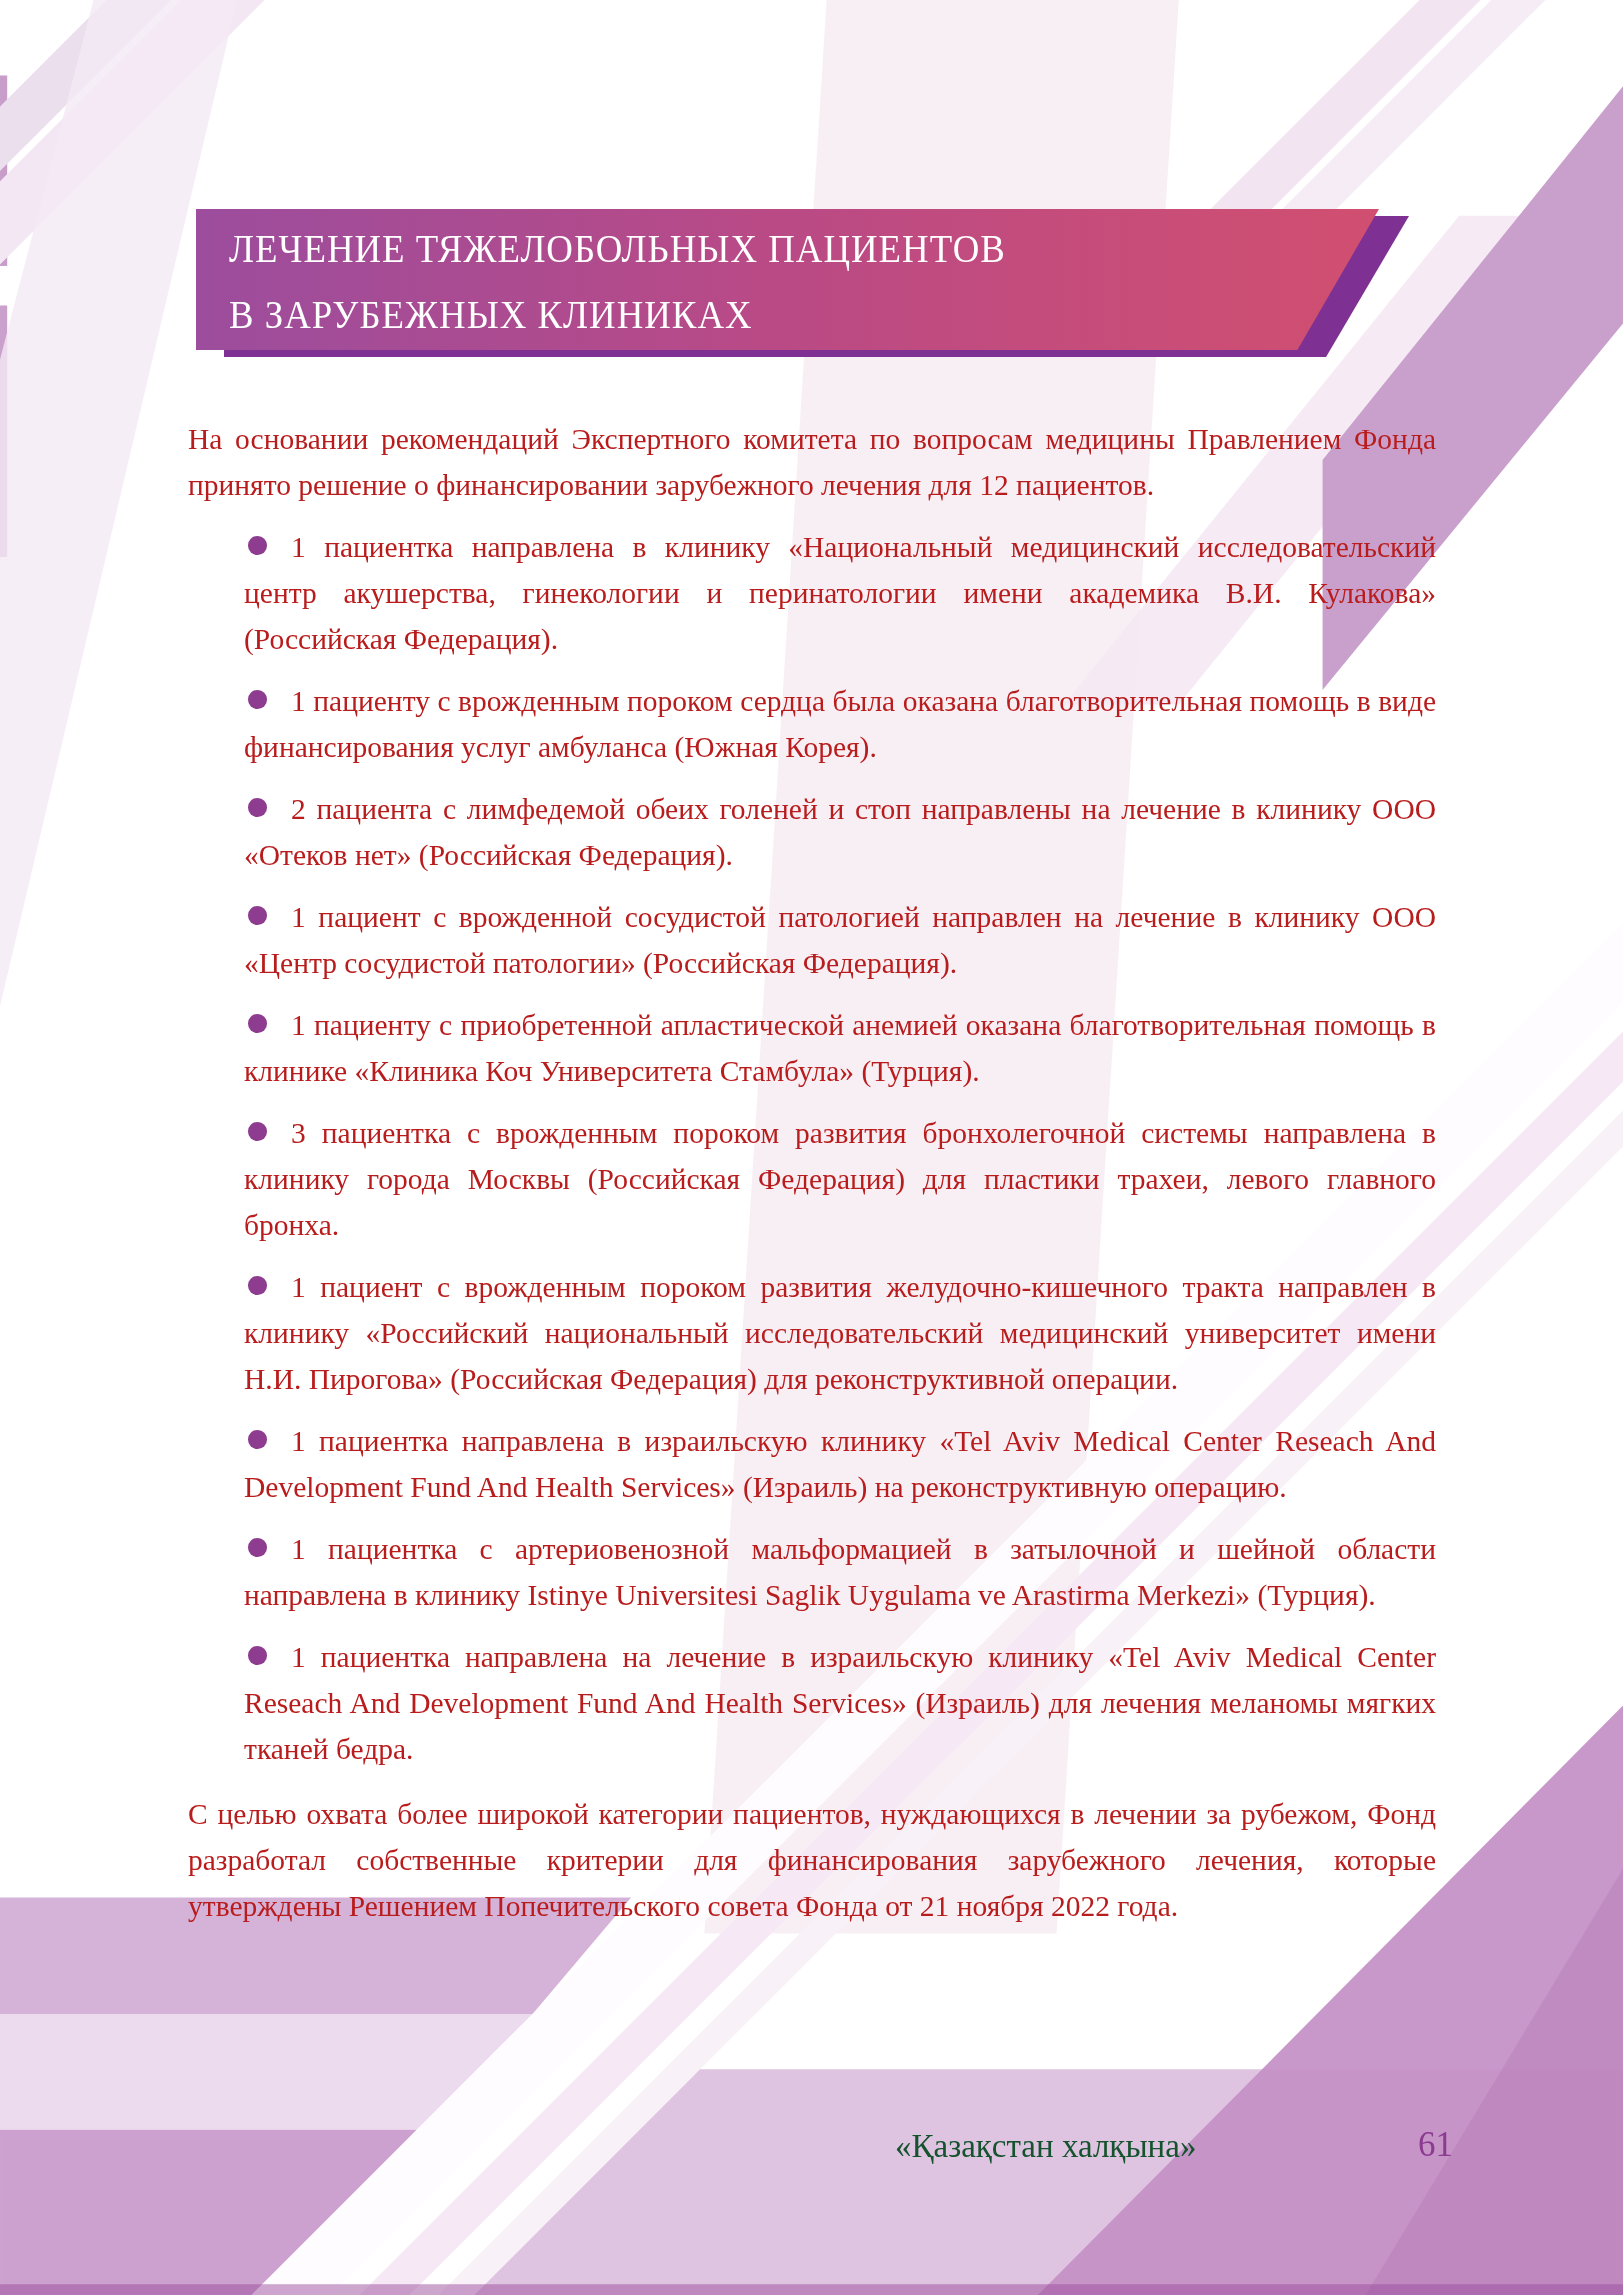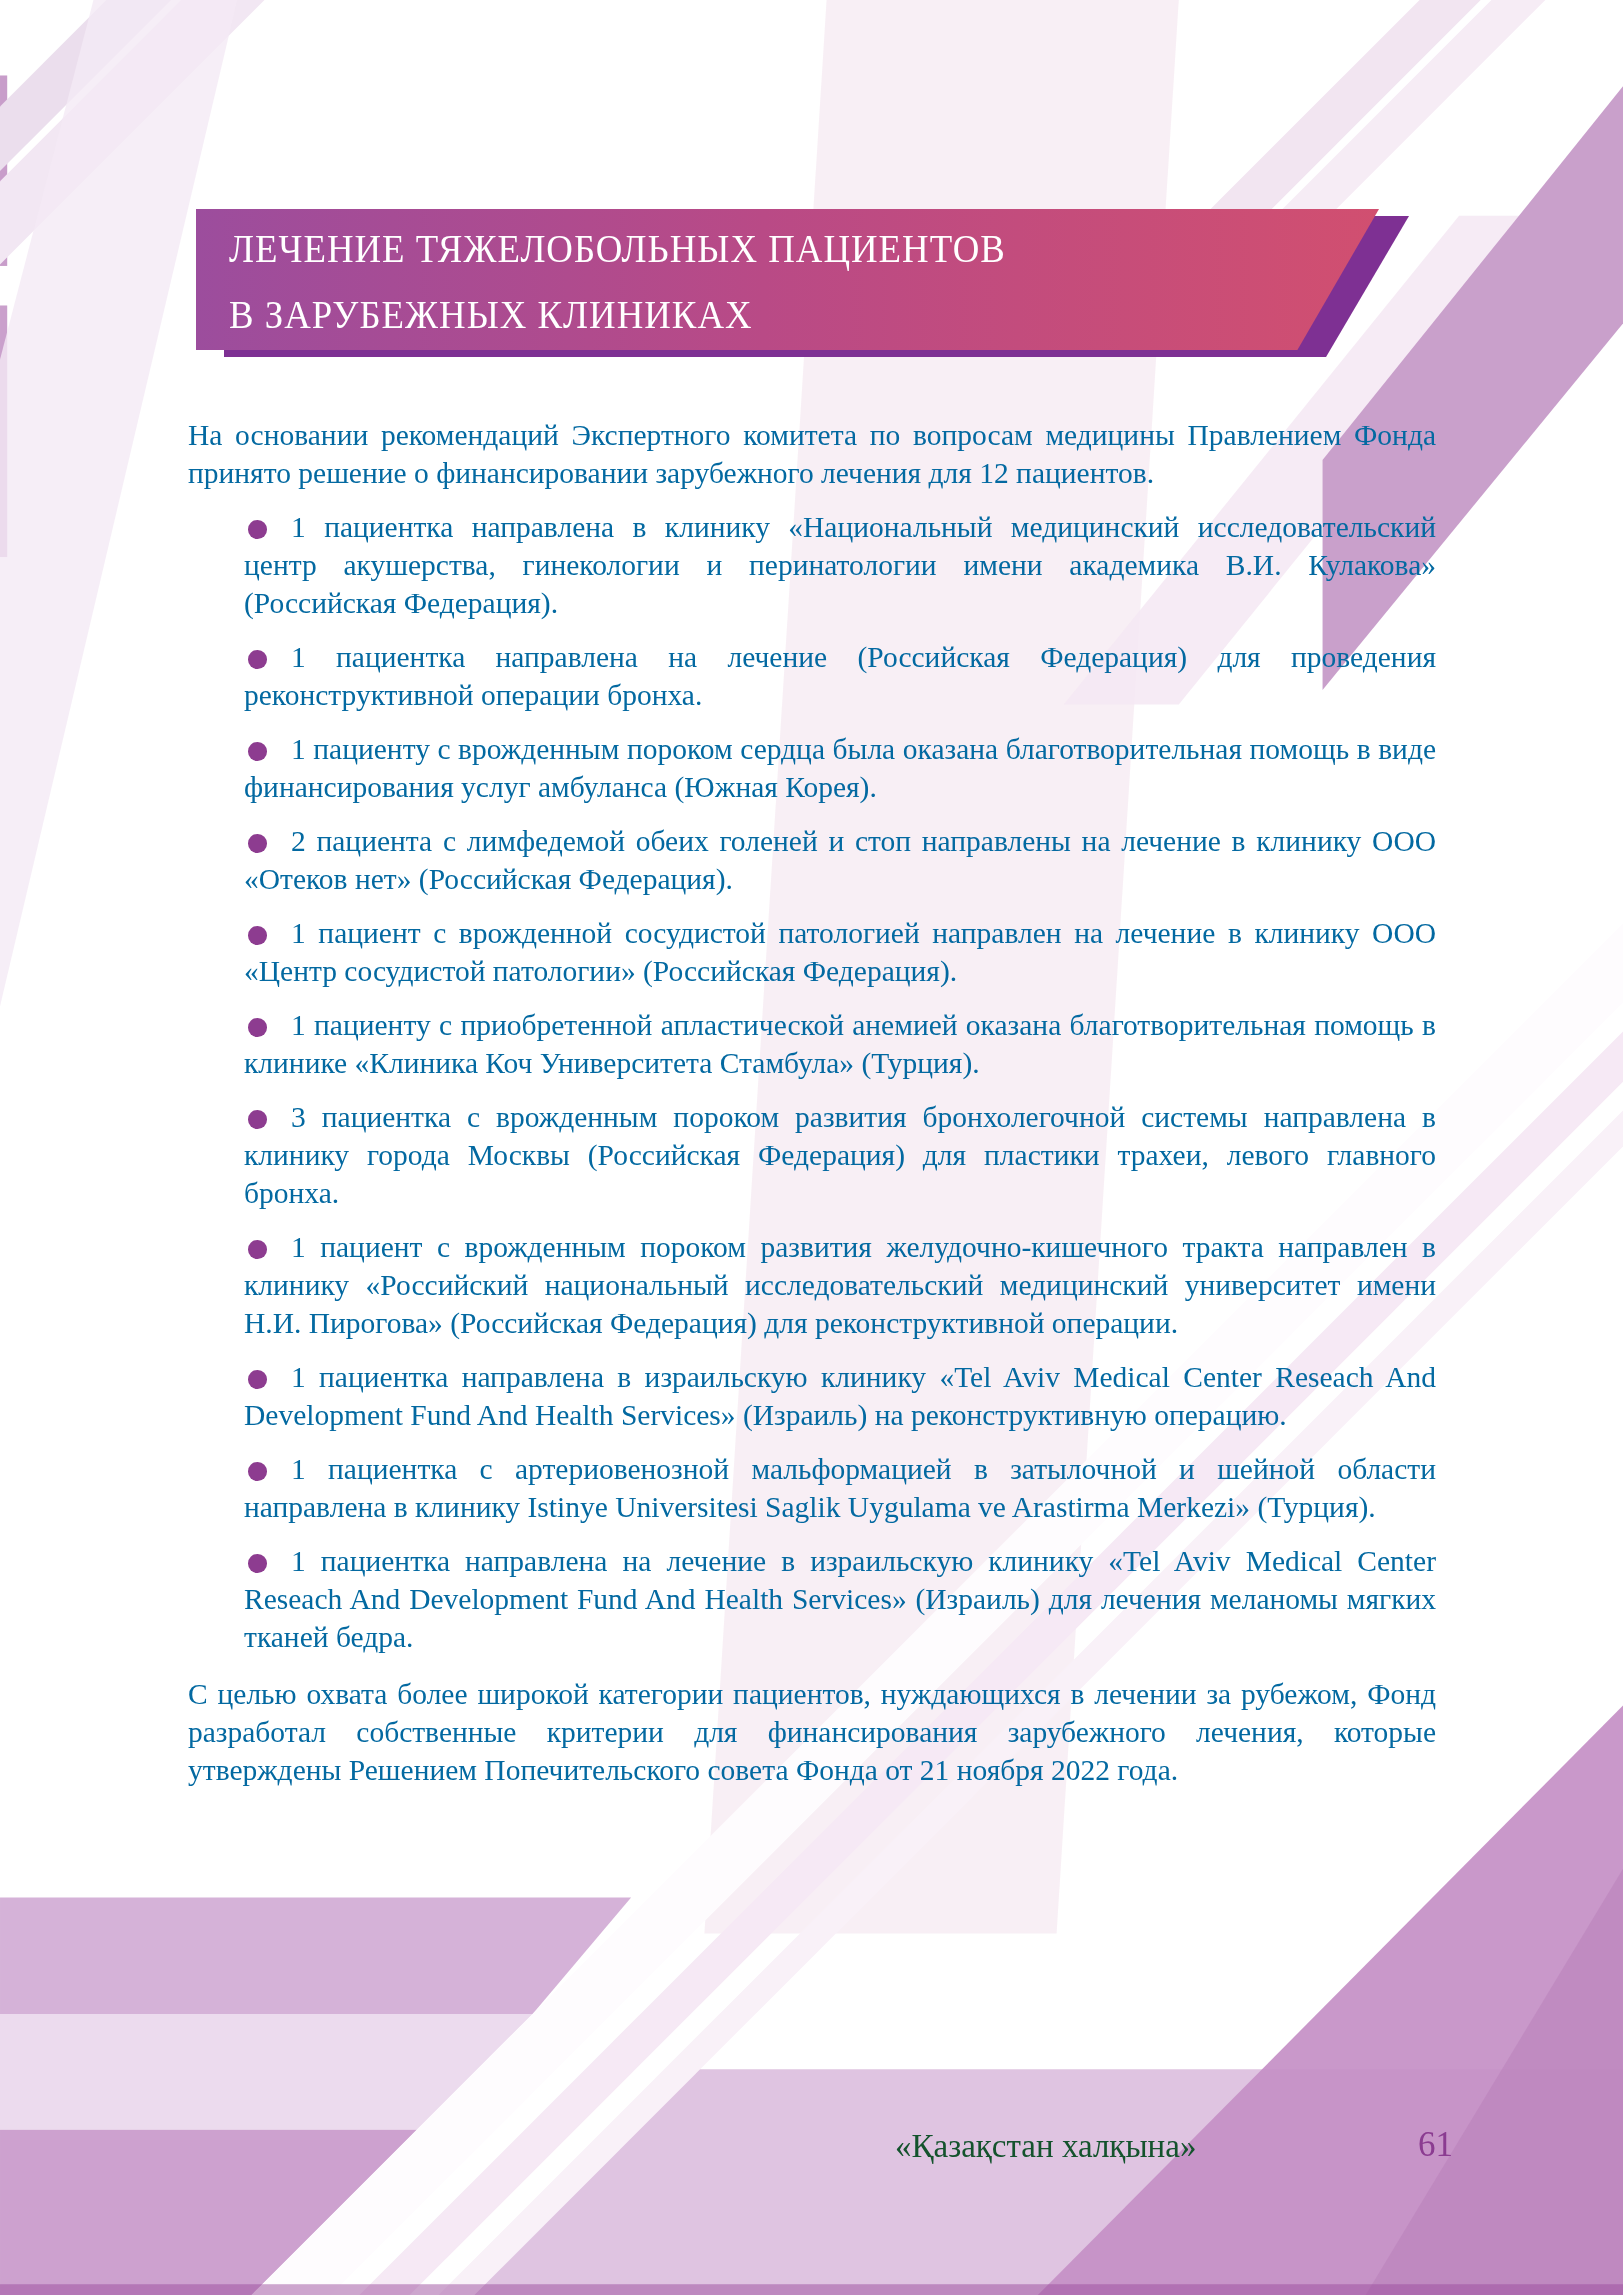--- a/index.html
+++ b/index.html
@@ -26,21 +26,21 @@
     position:absolute;left:33px;top:7.2px;
     color:#ffffff;
     font-size:40px;line-height:66px;font-weight:normal;
     letter-spacing:1.1px;white-space:nowrap;
     transform:scaleX(.92);transform-origin:left top;
     margin:0;
   }
   
   .content{
     position:absolute;left:188px;top:416px;width:1248px;
-    font-size:29.5px;line-height:38px;color:#0369a1;
+    font-size:29.5px;line-height:46px;color:#b91c1c;
     text-align:justify;
   }
   .content p{margin:0;}
   .bullet-list{list-style:none;margin:0;padding:0;}
   .bullet-list li{
     position:relative;
     padding-left:56px;
     text-indent:47px;
     margin-top:16px;
   }
@@ -106,21 +106,20 @@
     <h1 class="banner-title">
       <span>ЛЕЧЕНИЕ ТЯЖЕЛОБОЛЬНЫХ ПАЦИЕНТОВ</span><br>
       <span>В ЗАРУБЕЖНЫХ КЛИНИКАХ</span>
     </h1>
   </div>
 
   <div class="content">
     <p>На основании рекомендаций Экспертного комитета по вопросам медицины Правлением Фонда принято решение о финансировании зарубежного лечения для 12 пациентов.</p>
     <ul class="bullet-list">
         <li>1 пациентка направлена в клинику «Национальный медицинский исследовательский центр акушерства, гинекологии и перинатологии имени академика В.И. Кулакова» (Российская Федерация).</li>
-        <li>1 пациентка направлена на лечение (Российская Федерация) для проведения реконструктивной операции бронха.</li>
         <li>1 пациенту с врожденным пороком сердца была оказана благотворительная помощь в виде финансирования услуг амбуланса (Южная Корея).</li>
         <li>2 пациента с лимфедемой обеих голеней и стоп направлены на лечение в клинику ООО «Отеков нет» (Российская Федерация).</li>
         <li>1 пациент с врожденной сосудистой патологией направлен на лечение в клинику ООО «Центр сосудистой патологии» (Российская Федерация).</li>
         <li>1 пациенту с приобретенной апластической анемией оказана благотворительная помощь в клинике «Клиника Коч Университета Стамбула» (Турция).</li>
         <li>3 пациентка с врожденным пороком развития бронхолегочной системы направлена в клинику города Москвы (Российская Федерация) для пластики трахеи, левого главного бронха.</li>
         <li>1 пациент с врожденным пороком развития желудочно-кишечного тракта направлен в клинику «Российский национальный исследовательский медицинский университет имени Н.И. Пирогова» (Российская Федерация) для реконструктивной операции.</li>
         <li>1 пациентка направлена в израильскую клинику «Tel Aviv Medical Center Reseach And Development Fund And Health Services» (Израиль) на реконструктивную операцию.</li>
         <li>1 пациентка с артериовенозной мальформацией в затылочной и шейной области направлена в клинику Istinye Universitesi Saglik Uygulama ve Arastirma Merkezi» (Турция).</li>
         <li>1 пациентка направлена на лечение в израильскую клинику «Tel Aviv Medical Center Reseach And Development Fund And Health Services» (Израиль) для лечения меланомы мягких тканей бедра.</li>
       </ul>

